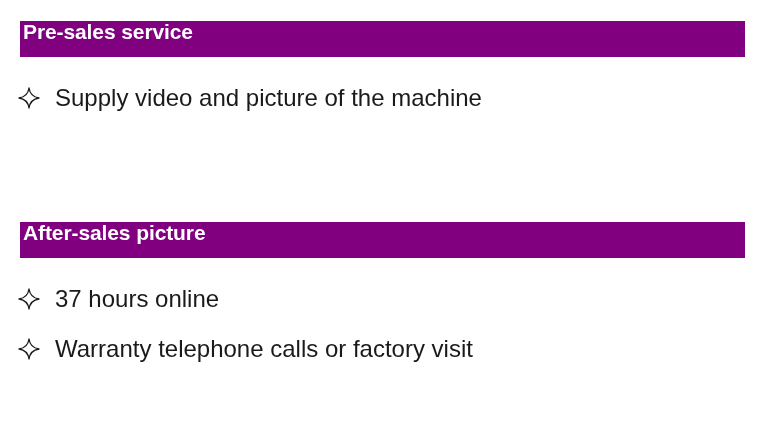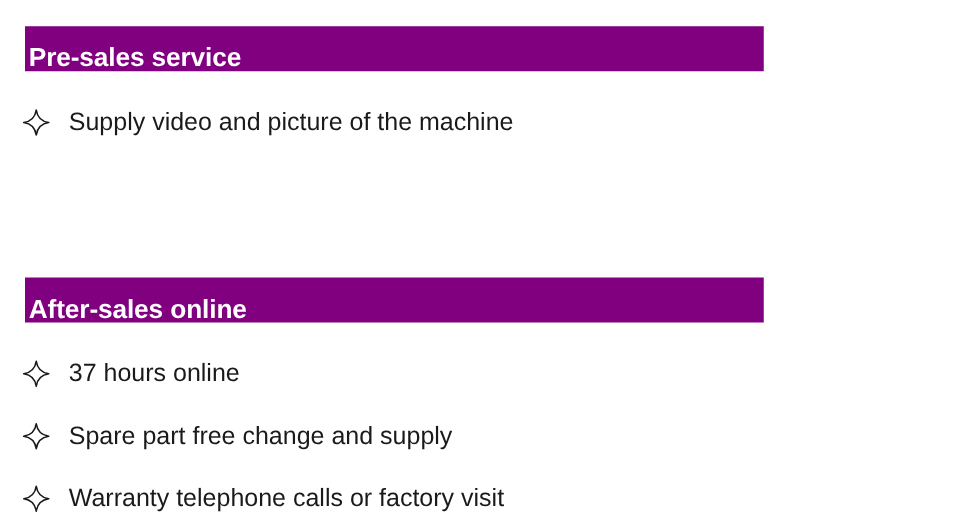--- a/index.html
+++ b/index.html
@@ -22,25 +22,25 @@
   .section {
     position: absolute;
     left: 0;
     width: 768px;
   }
   #section-presales { top: 21px; }
   #section-aftersales { top: 222px; }
 
   .section-header {
     margin-left: 20px;
-    width: 591px;
+    width: 725px;
     height: 36px;
     background: #800080;
     display: flex;
-    align-items: flex-end;
+    align-items: flex-start;
   }
   .section-header-title {
     color: #ffffff;
     font-size: 21px;
     font-weight: bold;
     letter-spacing: -0.1px;
     padding-left: 3px;
     line-height: 1;
     white-space: nowrap;
   }
@@ -60,21 +60,21 @@
     width: 26px;
     flex: 0 0 26px;
     display: block;
     color: #1a1a1a;
   }
   .bullet-marker svg {
     display: block;
   }
   .bullet-text {
     margin-left: 11px;
-    font-size: 20px;
+    font-size: 24px;
     color: #1a1a1a;
     line-height: 1.2;
     white-space: nowrap;
   }
 
   
   #presales-list { margin-top: 16px; }
   #aftersales-list { margin-top: 16px; }
 </style>
 </head>
@@ -93,43 +93,35 @@
             <path d="M11 1 C11.9 7.1 14.9 10.1 21 11 C14.9 11.9 11.9 14.9 11 21 C10.1 14.9 7.1 11.9 1 11 C7.1 10.1 10.1 7.1 11 1 Z" fill="none" stroke="#1a1a1a" stroke-width="1.3" stroke-linejoin="round"></path>
           </svg>
         </span>
         <span class="bullet-text">Supply video and picture of the machine</span>
       </li>
     </ul>
   </div>
 
   <div class="section" id="section-aftersales">
     <div class="section-header">
-      <span class="section-header-title">After-sales online</span>
+      <span class="section-header-title">After-sales picture</span>
     </div>
     <ul class="bullet-list" id="aftersales-list">
       <li class="bullet-item">
         <span class="bullet-marker">
           <svg width="22" height="22" viewBox="0 0 22 22" aria-hidden="true">
             <path d="M11 1 C11.9 7.1 14.9 10.1 21 11 C14.9 11.9 11.9 14.9 11 21 C10.1 14.9 7.1 11.9 1 11 C7.1 10.1 10.1 7.1 11 1 Z" fill="none" stroke="#1a1a1a" stroke-width="1.3" stroke-linejoin="round"></path>
           </svg>
         </span>
         <span class="bullet-text">37 hours online</span>
       </li>
       <li class="bullet-item">
         <span class="bullet-marker">
           <svg width="22" height="22" viewBox="0 0 22 22" aria-hidden="true">
             <path d="M11 1 C11.9 7.1 14.9 10.1 21 11 C14.9 11.9 11.9 14.9 11 21 C10.1 14.9 7.1 11.9 1 11 C7.1 10.1 10.1 7.1 11 1 Z" fill="none" stroke="#1a1a1a" stroke-width="1.3" stroke-linejoin="round"></path>
           </svg>
         </span>
-        <span class="bullet-text">Spare part free change and supply</span>
-      </li>
-      <li class="bullet-item">
-        <span class="bullet-marker">
-          <svg width="22" height="22" viewBox="0 0 22 22" aria-hidden="true">
-            <path d="M11 1 C11.9 7.1 14.9 10.1 21 11 C14.9 11.9 11.9 14.9 11 21 C10.1 14.9 7.1 11.9 1 11 C7.1 10.1 10.1 7.1 11 1 Z" fill="none" stroke="#1a1a1a" stroke-width="1.3" stroke-linejoin="round"></path>
-          </svg>
-        </span>
         <span class="bullet-text">Warranty telephone calls or factory visit</span>
       </li>
     </ul>
   </div>
 
 </div>
 
 </body></html>

